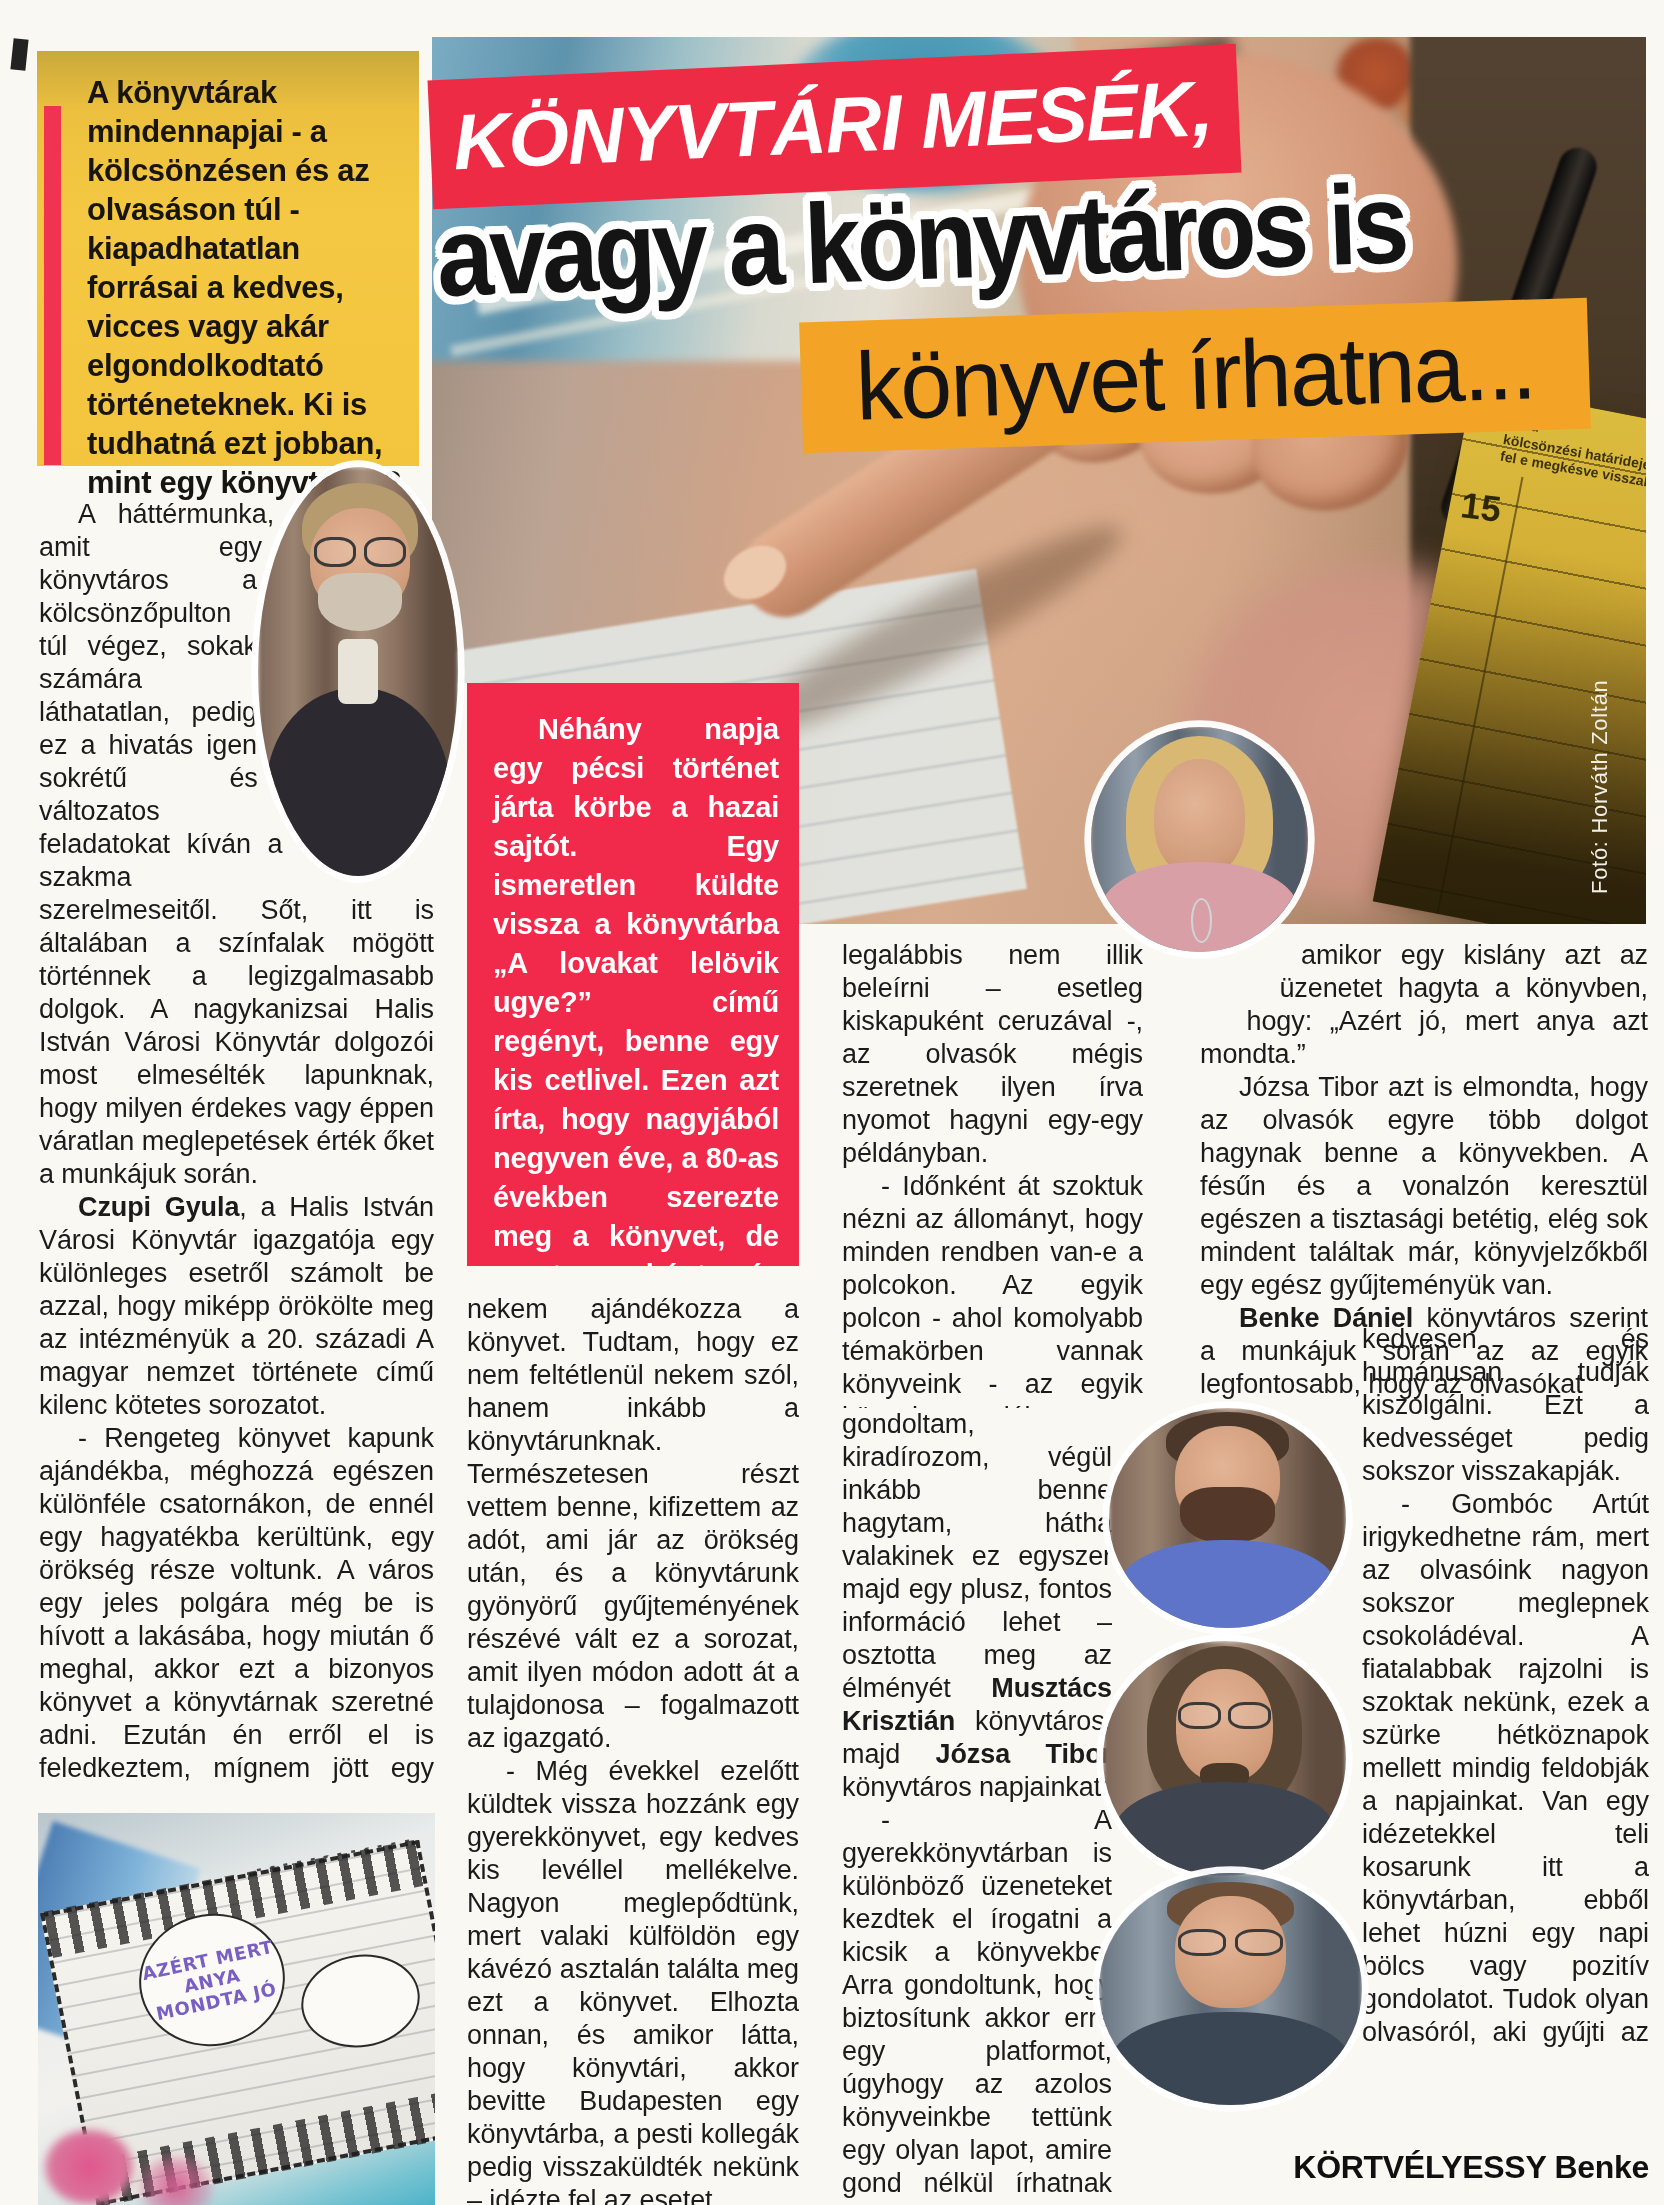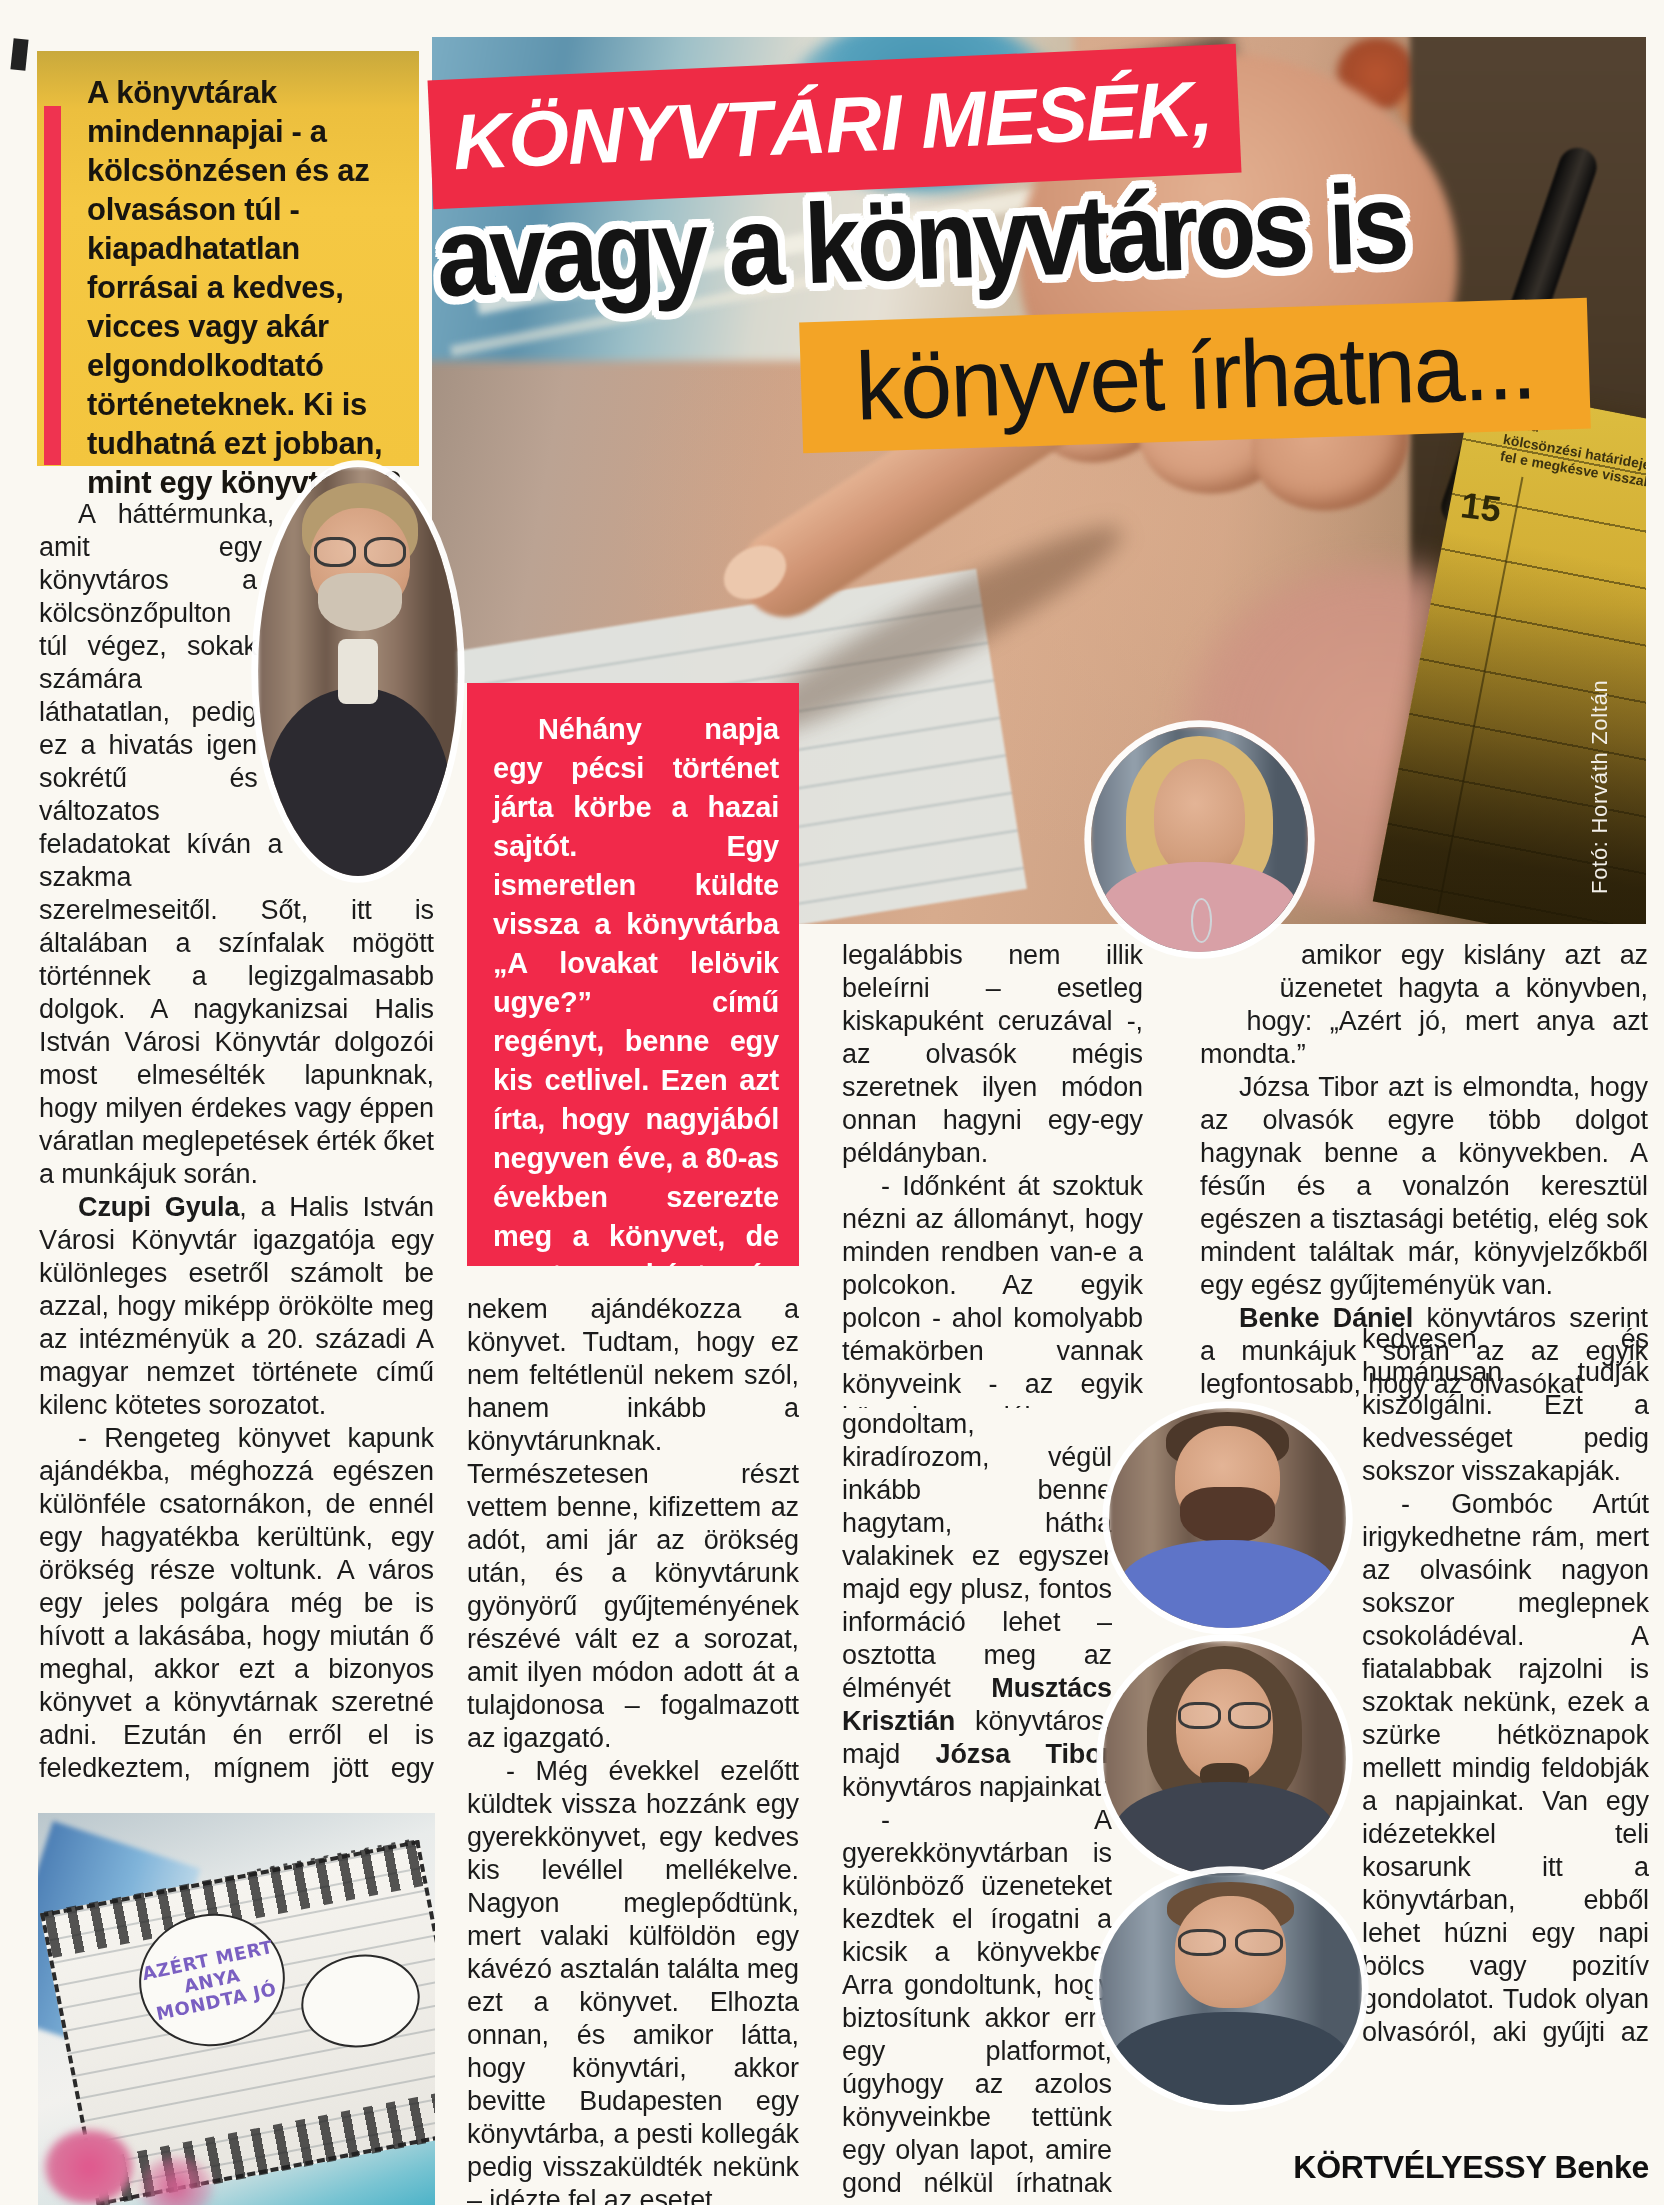--- a/index.html
+++ b/index.html
@@ -281,21 +281,21 @@
     <div class="sp-czupi"></div>
   <p class="ap ind"><span>A háttérmunka, amit egy könyvtáros a kölcsönzőpulton túl végez, sokak számára láthatatlan, pedig ez a hivatás igen sokrétű és változatos feladatokat kíván a szakma szerelmeseitől. Sőt, itt is általában a színfalak mögött történnek a legizgalmasabb dolgok. A nagykanizsai Halis István Városi Könyvtár dolgozói most elmesélték lapunknak, hogy milyen érdekes vagy éppen váratlan meglepetések érték őket a munkájuk során.</span></p>
       <p class="ap ind"><b>Czupi Gyula</b><span>, a Halis István Városi Könyvtár igazgatója egy különleges esetről számolt be azzal, hogy miképp örökölte meg az intézményük a 20. századi A magyar nemzet története című kilenc kötetes sorozatot.</span></p>
       <p class="ap ind"><span>- Rengeteg könyvet kapunk ajándékba, méghozzá egészen különféle csatornákon, de ennél egy hagyatékba kerültünk, egy örökség része voltunk. A város egy jeles polgára még be is hívott a lakásába, hogy miután ő meghal, akkor ezt a bizonyos könyvet a könyvtárnak szeretné adni. Ezután én erről el is feledkeztem, mígnem jött egy közjegyzői értesítés, hogy jelenjek meg, mert hagyatéki tárgyaláson kell részt vennem. Nem értettem a dolgot és kiderült, hogy egy könyvsorozatról volt szó, amire oda volt írva a nevem és, hogy</span></p>
     </div>
   <div class="col c2">
       <p class="ap"><span>nekem ajándékozza a könyvet. Tudtam, hogy ez nem feltétlenül nekem szól, hanem inkább a könyvtárunknak. Természetesen részt vettem benne, kifizettem az adót, ami jár az örökség után, és a könyvtárunk gyönyörű gyűjteményének részévé vált ez a sorozat, amit ilyen módon adott át a tulajdonosa – fogalmazott az igazgató.</span></p>
       <p class="ap ind"><span>- Még évekkel ezelőtt küldtek vissza hozzánk egy gyerekkönyvet, egy kedves kis levéllel mellékelve. Nagyon meglepődtünk, mert valaki külföldön egy kávézó asztalán találta meg ezt a könyvet. Elhozta onnan, és amikor látta, hogy könyvtári, akkor bevitte Budapesten egy könyvtárba, a pesti kollegák pedig visszaküldték nekünk – idézte fel az esetet </span></p>
     </div>
   <div class="col c3a">
-      <p class="ap"><span>legalábbis nem illik beleírni – esetleg kiskapuként ceruzával -, az olvasók mégis szeretnek ilyen módon onnan hagyni egy-egy példányban.</span></p>
+      <p class="ap"><span>legalábbis nem illik beleírni – esetleg kiskapuként ceruzával -, az olvasók mégis szeretnek ilyen írva nyomot hagyni egy-egy példányban.</span></p>
       <p class="ap ind"><span>- Időnként át szoktuk nézni az állományt, hogy minden rendben van-e a polcokon. Az egyik polcon - ahol komolyabb témakörben vannak könyveink - az egyik könyvben találtam egy ajánlót. Egy felnőtt írta bele: ha valakit érdekel ez a témakör, akkor ne ezt a könyvet válassza. Ceruzával van beleírva,</span></p>
     </div>
   <div class="col c3b">
       <p class="ap"><span>gondoltam, kiradírozom, végül inkább benne hagytam, hátha valakinek ez egyszer majd egy plusz, fontos információ lehet – osztotta meg az élményét </span><b>Musztács Krisztián</b><span> könyvtáros, majd </span><b>Józsa Tibor</b><span> könyvtáros napjainkat:</span></p>
       <p class="ap ind"><span>- A gyerekkönyvtárban is különböző üzeneteket kezdtek el írogatni a kicsik a könyvekbe. Arra gondoltunk, hogy biztosítunk akkor erre egy platformot, úgyhogy az azolos könyveinkbe tettünk egy olyan lapot, amire gond nélkül írhatnak az olvasók. Ez a könyveket sem károsítja. Már egy adatbázisba gyűjtjük a gyerekek üzeneteit, olyan sok van. Az egyik kedvencem az,</span></p>
     </div>
   <div class="col c4a">
     <div class="sp-woman"></div>
   <p class="ap"><span>amikor egy kislány azt az üzenetet hagyta a könyvben, hogy: „Azért jó, mert anya azt mondta.”</span></p>
       <p class="ap ind"><span>Józsa Tibor azt is elmondta, hogy az olvasók egyre több dolgot hagynak benne a könyvekben. A fésűn és a vonalzón keresztül egészen a tisztasági betétig, elég sok mindent találtak már, könyvjelzőkből egy egész gyűjteményük van.</span></p>

